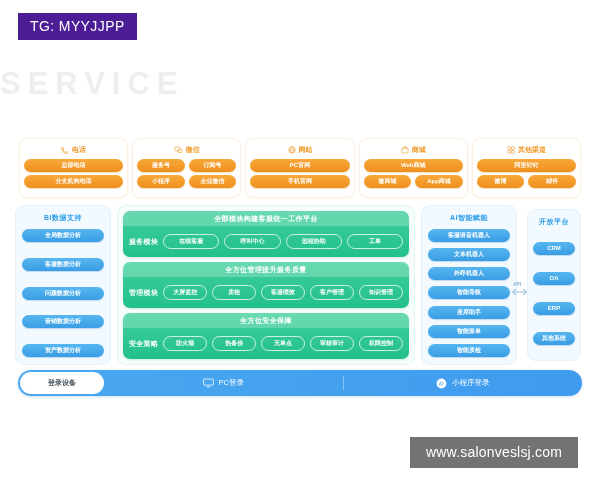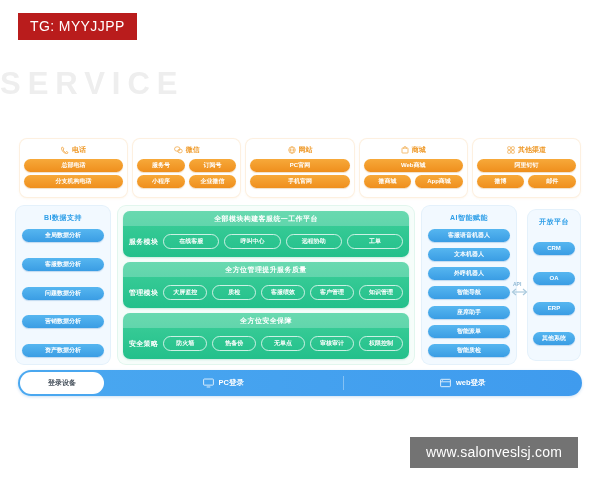--- a/index.html
+++ b/index.html
@@ -6,21 +6,21 @@
   body{
     width:600px;height:480px;
     background:#ffffff;
     font-family:"Liberation Sans","DejaVu Sans",sans-serif;
     position:relative;overflow:hidden;
   }
 
   
   .tg-badge{
     position:absolute;left:18px;top:13px;
-    background:#b91c1c;color:#fff;
+    background:#4c1d95;color:#fff;
     font-size:14px;letter-spacing:.4px;
     padding:5px 12px 6px 12px;
     white-space:nowrap;
   }
   .url-badge{
     position:absolute;left:410px;top:437px;
     background:#737373;color:#fff;
     font-size:14px;letter-spacing:.2px;
     padding:7px 16px 8px 16px;
     white-space:nowrap;
@@ -167,21 +167,21 @@
   .login-label{
     width:84px;height:22px;margin-left:2px;
     background:#ffffff;border-radius:11px;
     color:#4b5560;font-size:7px;font-weight:bold;
     display:flex;align-items:center;justify-content:center;
     flex:none;
   }
   .login-items{flex:1;display:flex;align-items:center;height:100%;}
   .login-item{
     flex:1;display:flex;align-items:center;justify-content:center;gap:5px;
-    color:#ffffff;font-size:7.5px;font-weight:bold;
+    color:#ffffff;font-size:7.5px;font-weight:normal;
     height:14px;
     border-right:1px solid rgba(255,255,255,.35);
   }
   .login-item:last-child{border-right:none;}
   .login-item svg{display:block;}
 </style>
 </head>
 <body>
 
 <div class="tg-badge">TG: MYYJJPP</div>
@@ -394,27 +394,26 @@
     <div class="login-item">
       <span>
         <svg width="11" height="10" viewBox="0 0 18 16">
             <rect x="1" y="1.5" width="16" height="10" rx="1.2" fill="none" stroke="#ffffff" stroke-width="1.3"></rect>
             <path d="M6 14.5h6" stroke="#ffffff" stroke-width="1.3"></path>
           </svg>
       </span>
       <span>PC登录</span>
     </div>
 
+
+
     <div class="login-item">
       <span>
-        <svg width="11" height="10" viewBox="0 0 18 16">
-            <rect x="1" y="2" width="16" height="12" rx="1.2" fill="none" stroke="#ffffff" stroke-width="1.3"></rect>
-            <path d="M1 6h16" stroke="#ffffff" stroke-width="1.2"></path>
-            <circle cx="3.8" cy="4" r=".8" fill="#ffffff"></circle>
-          </svg>
-      </span>
-      <span>web登录</span>
-    </div>
-
-
+        <svg width="11" height="11" viewBox="0 0 18 18">
+            <circle cx="9" cy="9" r="8" fill="#ffffff"></circle>
+            <path d="M5.5 11.5c0-3 2-5 3.5-5s2.5 1.2 2.5 2.6-1 2.4-2.2 2.4S7 10.3 7 9" fill="none" stroke="#4aa8f0" stroke-width="1.3" stroke-linecap="round"></path>
+          </svg>
+      </span>
+      <span>小程序登录</span>
+    </div>
 
   </div>
 </div>
 
 </body></html>

